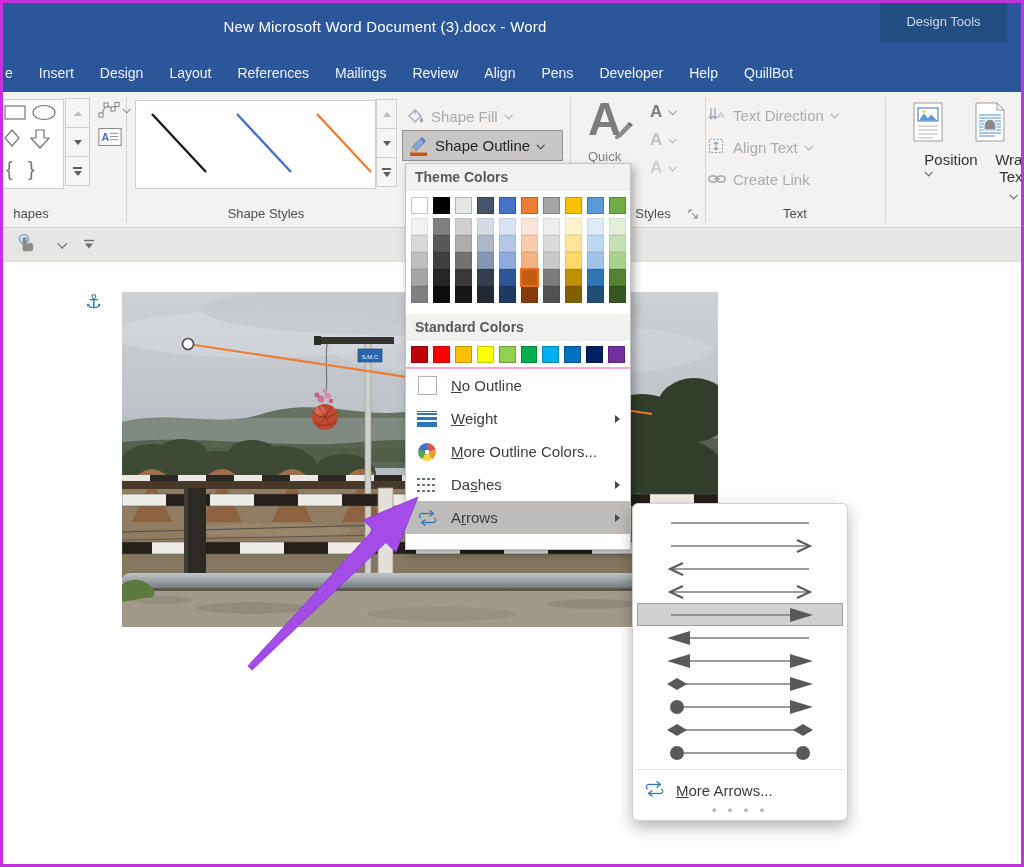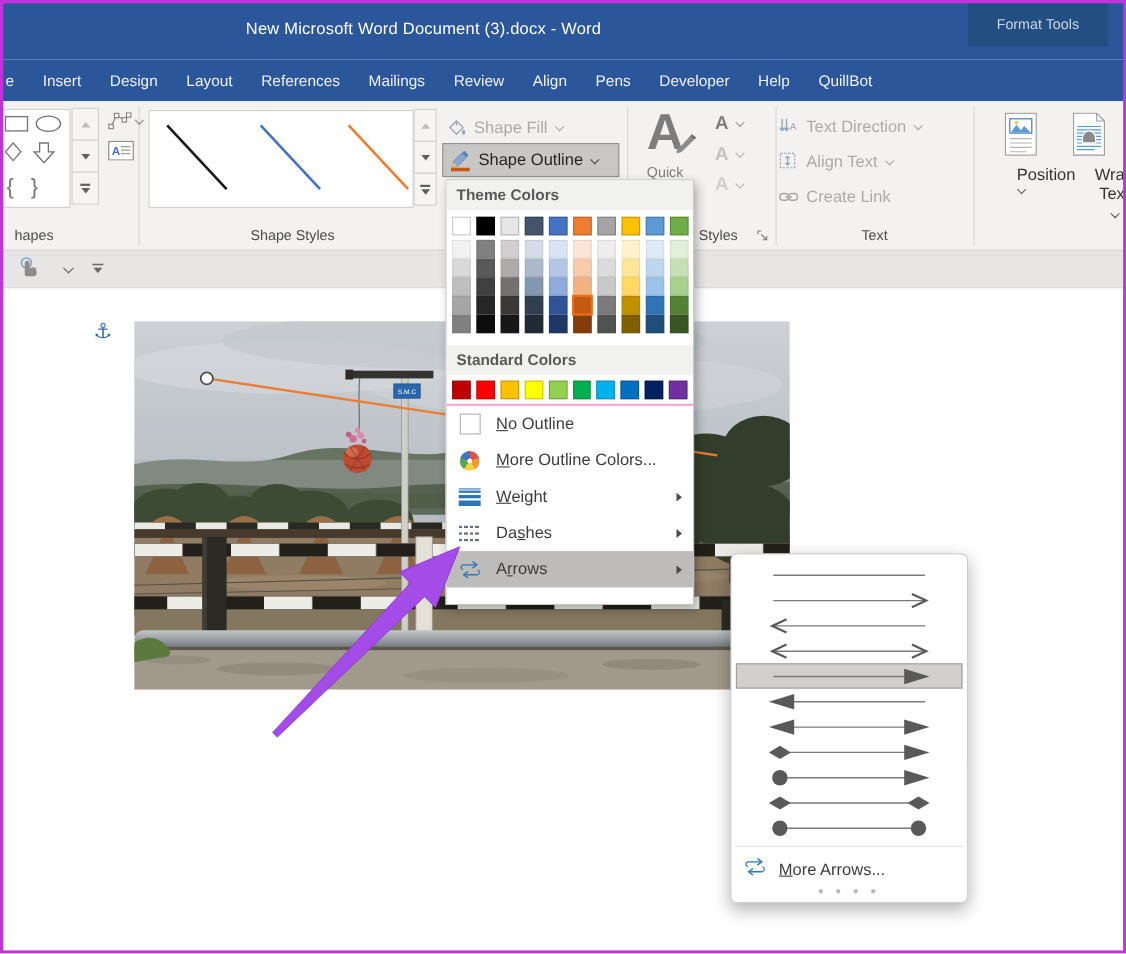--- a/index.html
+++ b/index.html
@@ -72,36 +72,36 @@
   .subarrow{width:0;height:0;border-top:4.5px solid transparent;border-bottom:4.5px solid transparent;border-left:5.5px solid #4a4a4a;}
   .ic-noout{width:19px;height:19px;background:#fff;border:1px solid #b0b0b0;box-sizing:border-box;display:block;}
   .ic-wheel{width:18px;height:18px;border-radius:50%;display:block;background:radial-gradient(circle at center,#fff 0 2.2px,transparent 2.3px),conic-gradient(#d9534f 0 72deg,#ee9a3a 72deg 144deg,#f3d23c 144deg 216deg,#58a356 216deg 288deg,#4472c4 288deg 360deg);}
   .ic-weight{width:20px;height:16px;display:flex;flex-direction:column;justify-content:space-between;}
   .ic-weight i{display:block;background:#2e75b6;width:100%;}
   .ic-weight .w1{height:1px;}.ic-weight .w2{height:2px;}.ic-weight .w3{height:3.5px;}.ic-weight .w4{height:5px;}
   .ic-dashes{width:20px;height:14px;display:flex;flex-direction:column;justify-content:space-between;}
   .ic-dashes i{display:block;height:2px;background:repeating-linear-gradient(90deg,#64707c 0 3px,transparent 3px 5px);}
 
   
-  #arrows-submenu{position:absolute;left:632px;top:503px;width:216px;background:#fff;border:1px solid #cfcfcf;border-radius:6px;box-shadow:0 6px 16px rgba(0,0,0,.3);z-index:25;padding-top:7px;box-sizing:border-box;margin-left:32px;}
+  #arrows-submenu{position:absolute;left:632px;top:503px;width:216px;background:#fff;border:1px solid #cfcfcf;border-radius:6px;box-shadow:0 6px 16px rgba(0,0,0,.3);z-index:25;padding-top:7px;box-sizing:border-box;}
   .arrow-option{height:23px;display:flex;align-items:center;justify-content:center;margin:0 4px;border:1px solid transparent;box-sizing:border-box;}
   .arrow-option.selected{background:#d1d0cf;border-color:#9f9f9f;}
   #submenu-sep{border:none;border-top:1px solid #e3e3e3;margin:5px 3px;}
   #more-arrows{display:flex;align-items:center;gap:11px;height:30px;padding-left:11px;font-size:15px;color:#3c3c3c;}
   #grip-dots{text-align:center;color:#b9b9b9;font-size:9px;letter-spacing:4px;height:15px;line-height:10px;}
 </style>
 </head>
 <body>
 
 <div id="root">
 
   <div id="titlebar">
     <div id="title">New Microsoft Word Document (3).docx  -  Word</div>
     <span class="doodle" style="left:915px;top:10px;">✎</span>
-    <div id="drawing-tools">Format Tools</div>
+    <div id="drawing-tools">Design Tools</div>
   </div>
 
   <div id="tabsrow">
     <div id="tabs-list">
         <span class="tab">e</span>
         <span class="tab">Insert</span>
         <span class="tab">Design</span>
         <span class="tab">Layout</span>
         <span class="tab">References</span>
         <span class="tab">Mailings</span>
@@ -527,35 +527,35 @@
       </div>
     <div id="menu-items">
         <div class="menu-item">
           <span class="mi-icon">
             <span class="ic-noout"></span>
           </span>
           <span class="mi-label"><u>N</u>o Outline</span>
         </div>
         <div class="menu-item">
           <span class="mi-icon">
-            <span class="ic-wheel"></span>
-          </span>
-          <span class="mi-label"><u>M</u>ore Outline Colors...</span>
-        </div>
-        <div class="menu-item">
-          <span class="mi-icon">
             <span class="ic-weight">
               <i class="w1"></i>
               <i class="w2"></i>
               <i class="w3"></i>
               <i class="w4"></i>
             </span>
           </span>
           <span class="mi-label"><u>W</u>eight</span>
           <span class="subarrow"></span>
+        </div>
+        <div class="menu-item">
+          <span class="mi-icon">
+            <span class="ic-wheel"></span>
+          </span>
+          <span class="mi-label"><u>M</u>ore Outline Colors...</span>
         </div>
         <div class="menu-item">
           <span class="mi-icon">
             <span class="ic-dashes">
               <i></i>
               <i></i>
               <i></i>
             </span>
           </span>
           <span class="mi-label">Da<u>s</u>hes</span>

